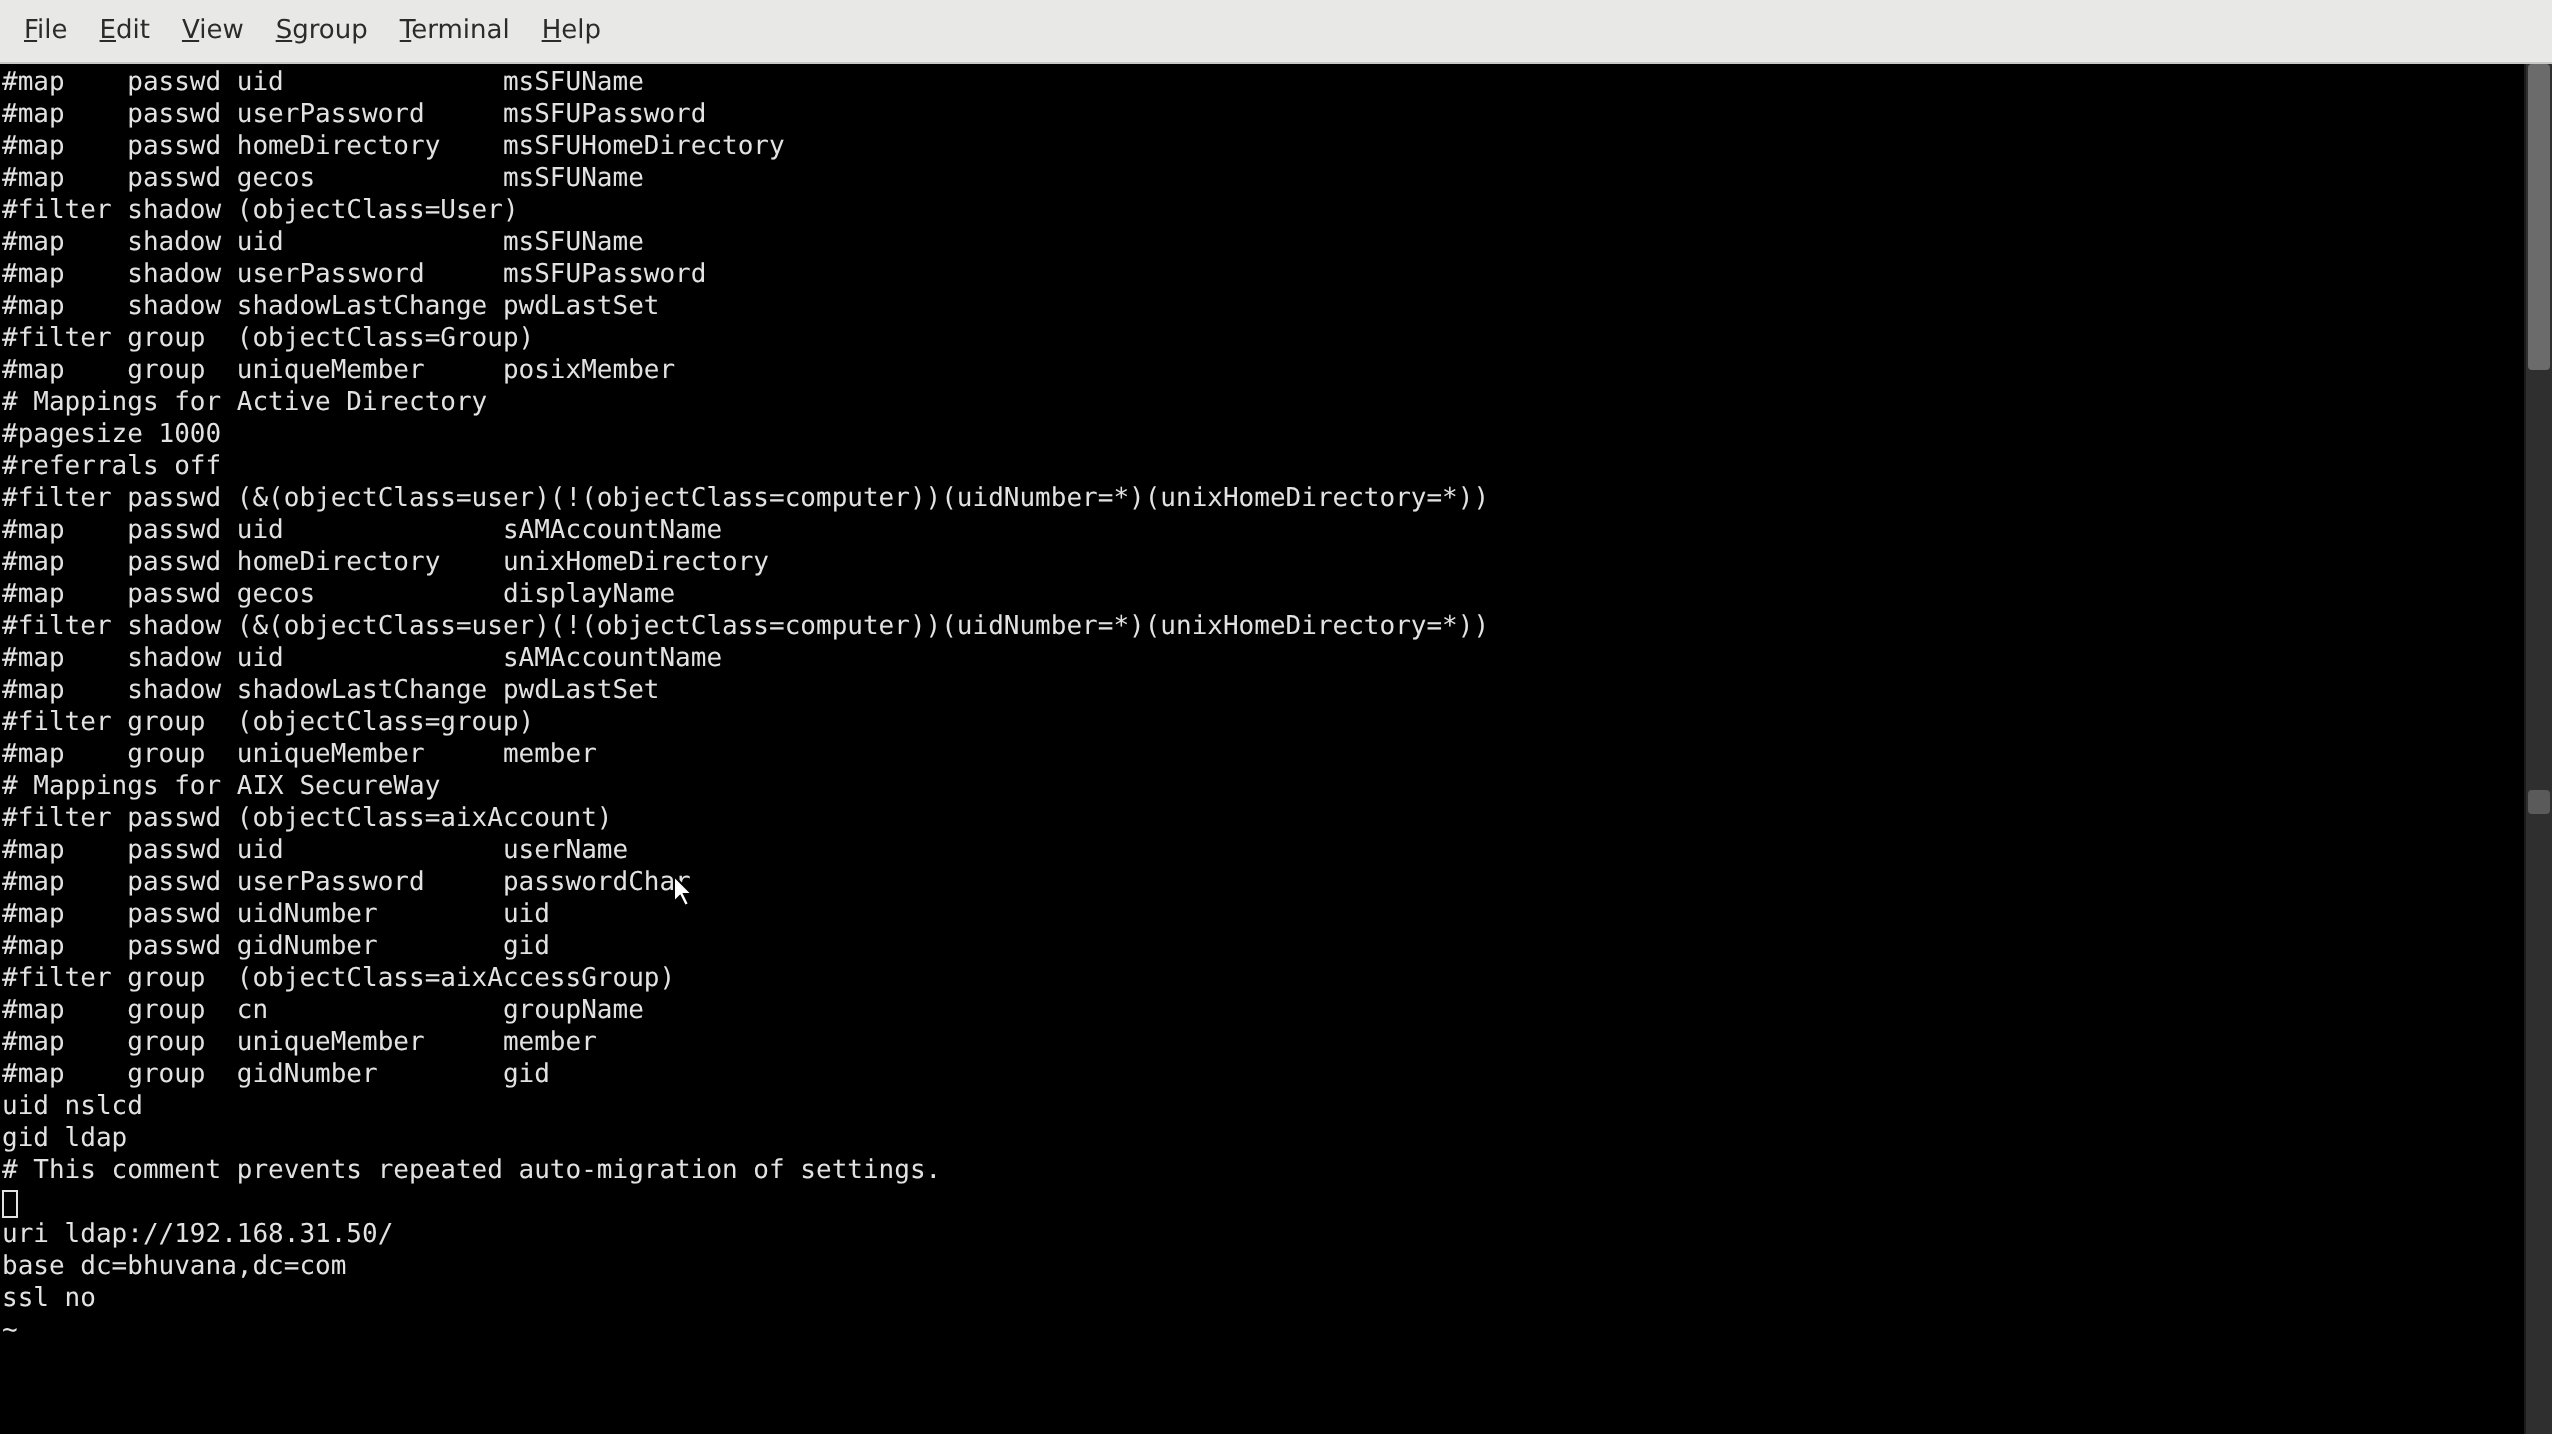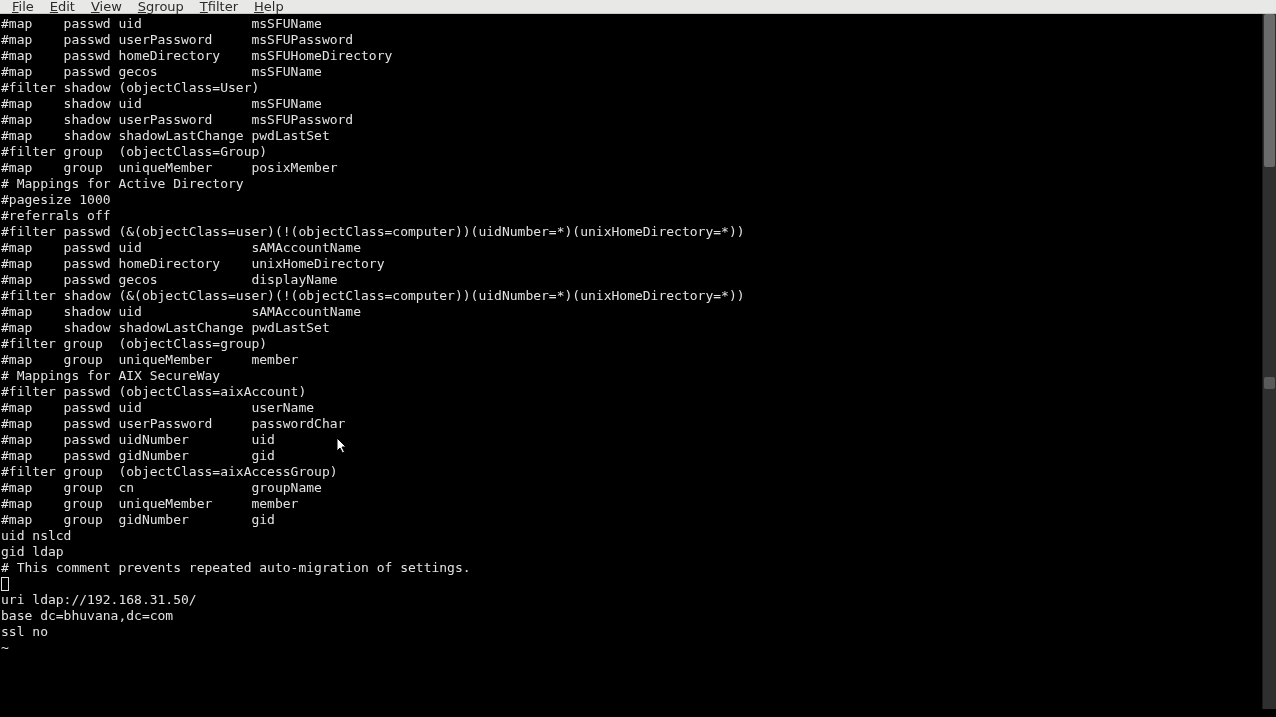--- a/index.html
+++ b/index.html
@@ -6,21 +6,21 @@
   body {
     width: 1276px;
     height: 717px;
     background: #000;
     font-family: "DejaVu Sans Mono", "Liberation Mono", monospace;
     font-size: 13px;
     overflow: hidden;
     position: relative;
   }
   .menubar {
-    height: 14px;
+    height: 32px;
     background: #e8e8e6;
     display: flex;
     align-items: center;
     padding: 0 4px;
     font-family: "DejaVu Sans", "Liberation Sans", sans-serif;
     font-size: 13px;
     color: #2b2b2b;
     border-bottom: 1px solid #c8c8c6;
   }
   .menu-item {
@@ -85,21 +85,21 @@
   .tilde { color: #e2e2e2; }
 </style>
 </head>
 <body>
 
 <div class="menubar">
   <div class="menu-item"><span class="mn">F</span><span>ile</span></div>
   <div class="menu-item"><span class="mn">E</span><span>dit</span></div>
   <div class="menu-item"><span class="mn">V</span><span>iew</span></div>
   <div class="menu-item"><span class="mn">S</span><span>group</span></div>
-  <div class="menu-item"><span class="mn">T</span><span>filter</span></div>
+  <div class="menu-item"><span class="mn">T</span><span>erminal</span></div>
   <div class="menu-item"><span class="mn">H</span><span>elp</span></div>
 </div>
 
 <div class="terminal-wrap">
   <div class="terminal" id="terminal"><span class="line">#map    passwd uid              msSFUName</span><span class="line">#map    passwd userPassword     msSFUPassword</span><span class="line">#map    passwd homeDirectory    msSFUHomeDirectory</span><span class="line">#map    passwd gecos            msSFUName</span><span class="line">#filter shadow (objectClass=User)</span><span class="line">#map    shadow uid              msSFUName</span><span class="line">#map    shadow userPassword     msSFUPassword</span><span class="line">#map    shadow shadowLastChange pwdLastSet</span><span class="line">#filter group  (objectClass=Group)</span><span class="line">#map    group  uniqueMember     posixMember</span><span class="line"></span><span class="line"># Mappings for Active Directory</span><span class="line">#pagesize 1000</span><span class="line">#referrals off</span><span class="line">#filter passwd (&amp;(objectClass=user)(!(objectClass=computer))(uidNumber=*)(unixHomeDirectory=*))</span><span class="line">#map    passwd uid              sAMAccountName</span><span class="line">#map    passwd homeDirectory    unixHomeDirectory</span><span class="line">#map    passwd gecos            displayName</span><span class="line">#filter shadow (&amp;(objectClass=user)(!(objectClass=computer))(uidNumber=*)(unixHomeDirectory=*))</span><span class="line">#map    shadow uid              sAMAccountName</span><span class="line">#map    shadow shadowLastChange pwdLastSet</span><span class="line">#filter group  (objectClass=group)</span><span class="line">#map    group  uniqueMember     member</span><span class="line"></span><span class="line"># Mappings for AIX SecureWay</span><span class="line">#filter passwd (objectClass=aixAccount)</span><span class="line">#map    passwd uid              userName</span><span class="line">#map    passwd userPassword     passwordChar</span><span class="line">#map    passwd uidNumber        uid</span><span class="line">#map    passwd gidNumber        gid</span><span class="line">#filter group  (objectClass=aixAccessGroup)</span><span class="line">#map    group  cn               groupName</span><span class="line">#map    group  uniqueMember     member</span><span class="line">#map    group  gidNumber        gid</span><span class="line">uid nslcd</span><span class="line">gid ldap</span><span class="line"># This comment prevents repeated auto-migration of settings.</span><span class="line"><span class="boxcursor"></span></span><span class="line">uri ldap://192.168.31.50/</span><span class="line">base dc=bhuvana,dc=com</span><span class="line">ssl no</span><span class="line tilde">~</span></div>
   <div class="scrollbar">
     <div class="scroll-thumb"></div>
     <div class="scroll-overflow"></div>
   </div>
 </div>

